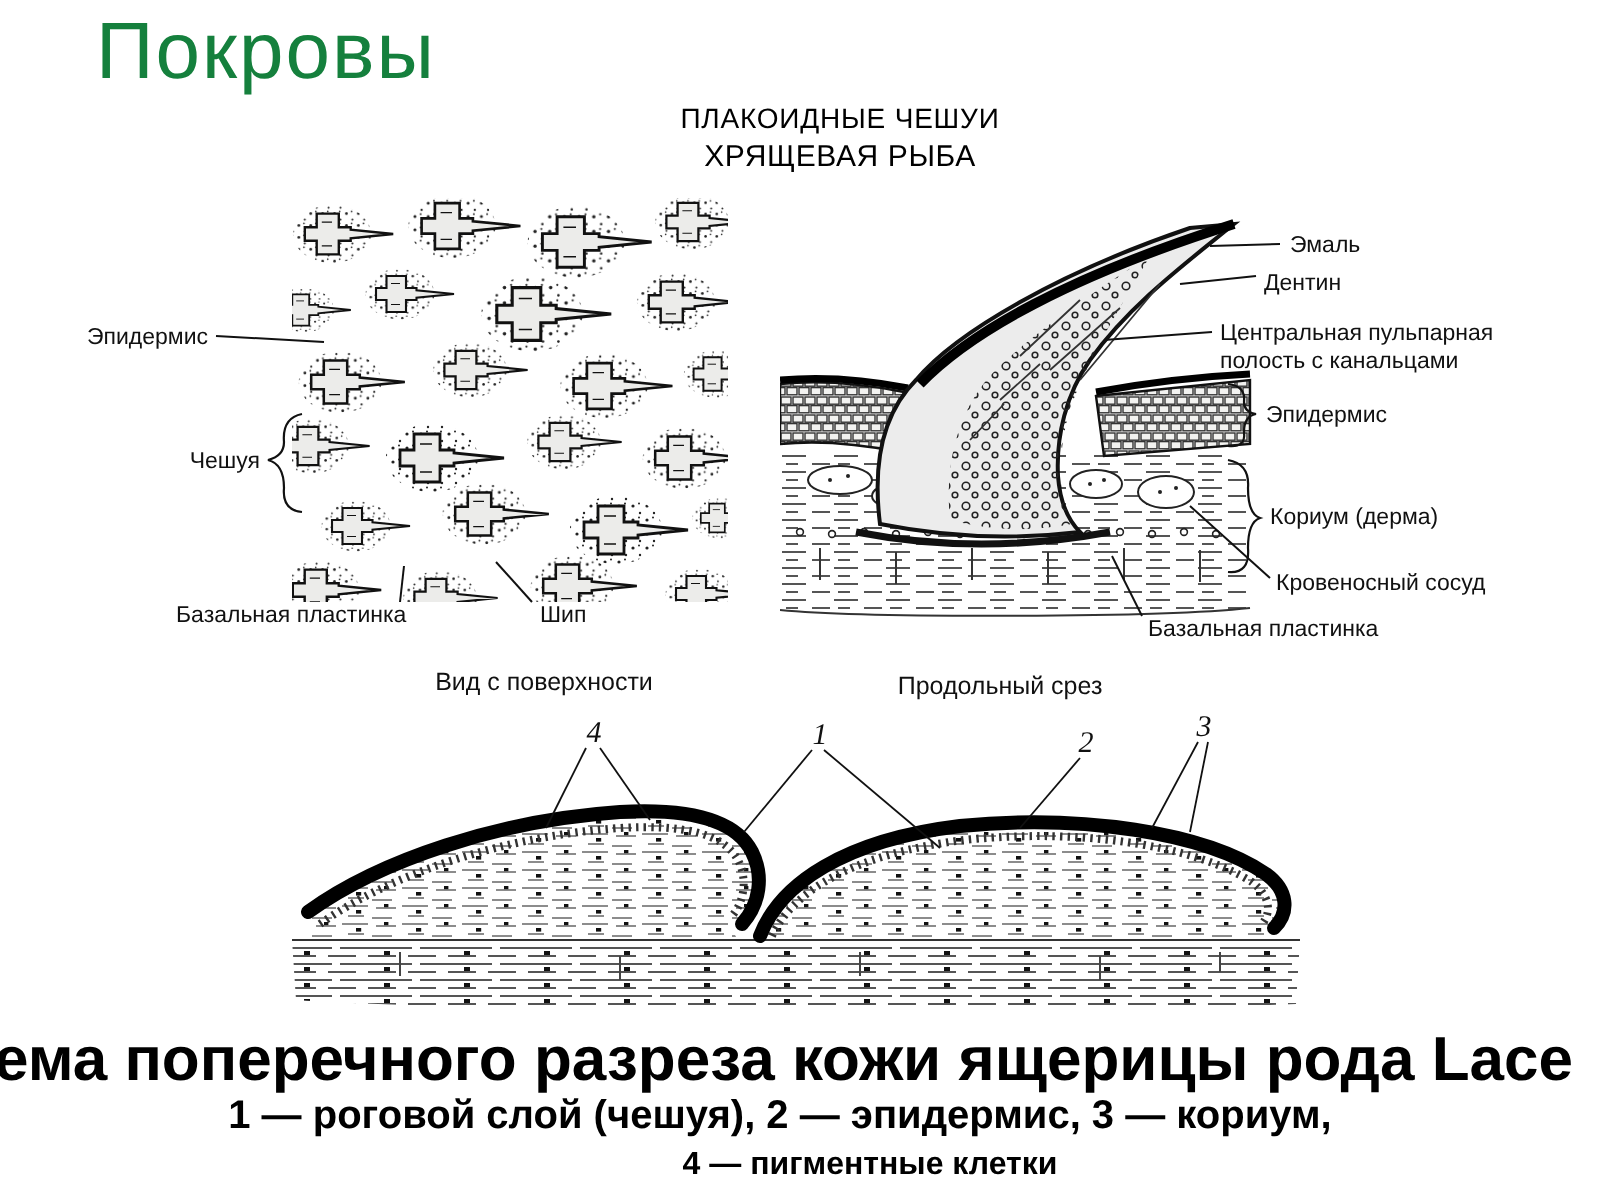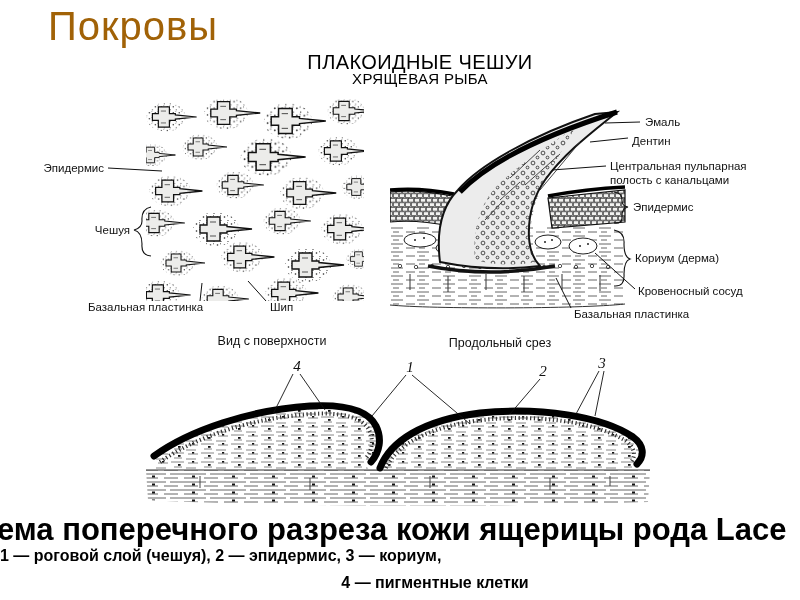--- a/index.html
+++ b/index.html
@@ -1,33 +1,33 @@
 <!DOCTYPE html>
 <html><head>
 <meta charset="utf-8">
 <style>
   html,body{margin:0;padding:0}
   body{width:800px;height:600px;background:#fff;position:relative;overflow:hidden;
        font-family:"Liberation Sans",sans-serif;color:#000}
   .slide-title{position:absolute;left:48px;top:4px;font-size:40px;font-weight:400;
-               letter-spacing:1px;color:#a16207;white-space:nowrap}
+               letter-spacing:1px;color:#15803d;white-space:nowrap}
   .fig-heading{position:absolute;left:280px;width:280px;text-align:center;white-space:nowrap}
-  .fig-heading.h1{top:51px;font-size:20px;letter-spacing:.4px}
+  .fig-heading.h1{top:51px;font-size:14px;letter-spacing:.4px}
   .fig-heading.h2{top:70px;font-size:15px;letter-spacing:.3px}
   svg.fig{position:absolute}
   .lbl{font-family:"Liberation Sans",sans-serif;font-size:11.5px;fill:#111}
   .cap{font-family:"Liberation Sans",sans-serif;font-size:12.5px;fill:#111}
   .num{font-family:"Liberation Serif",serif;font-style:italic;font-size:15px;fill:#111}
   .ldr{stroke:#111;stroke-width:1;fill:none}
   .brace{stroke:#111;stroke-width:1.1;fill:none}
   .caption-1{position:absolute;left:-3px;top:512px;font-size:31px;font-weight:bold;
              white-space:nowrap;letter-spacing:0px}
   .caption-1 .it{}
-  .caption-2{position:absolute;left:0;top:547px;width:780px;
-             font-size:16px;font-weight:bold;white-space:nowrap}
+  .caption-2{position:absolute;left:0;top:547px;width:780px;text-align:center;
+             font-size:20px;font-weight:bold;white-space:nowrap}
   .caption-3{position:absolute;left:70px;top:574px;width:730px;text-align:center;
              font-size:16px;font-weight:bold;white-space:nowrap}
 </style>
 </head>
 <body>
 
 <div class="slide-title">Покровы</div>
 
 <div class="fig-heading h1">ПЛАКОИДНЫЕ ЧЕШУИ</div>
 <div class="fig-heading h2">ХРЯЩЕВАЯ РЫБА</div>

